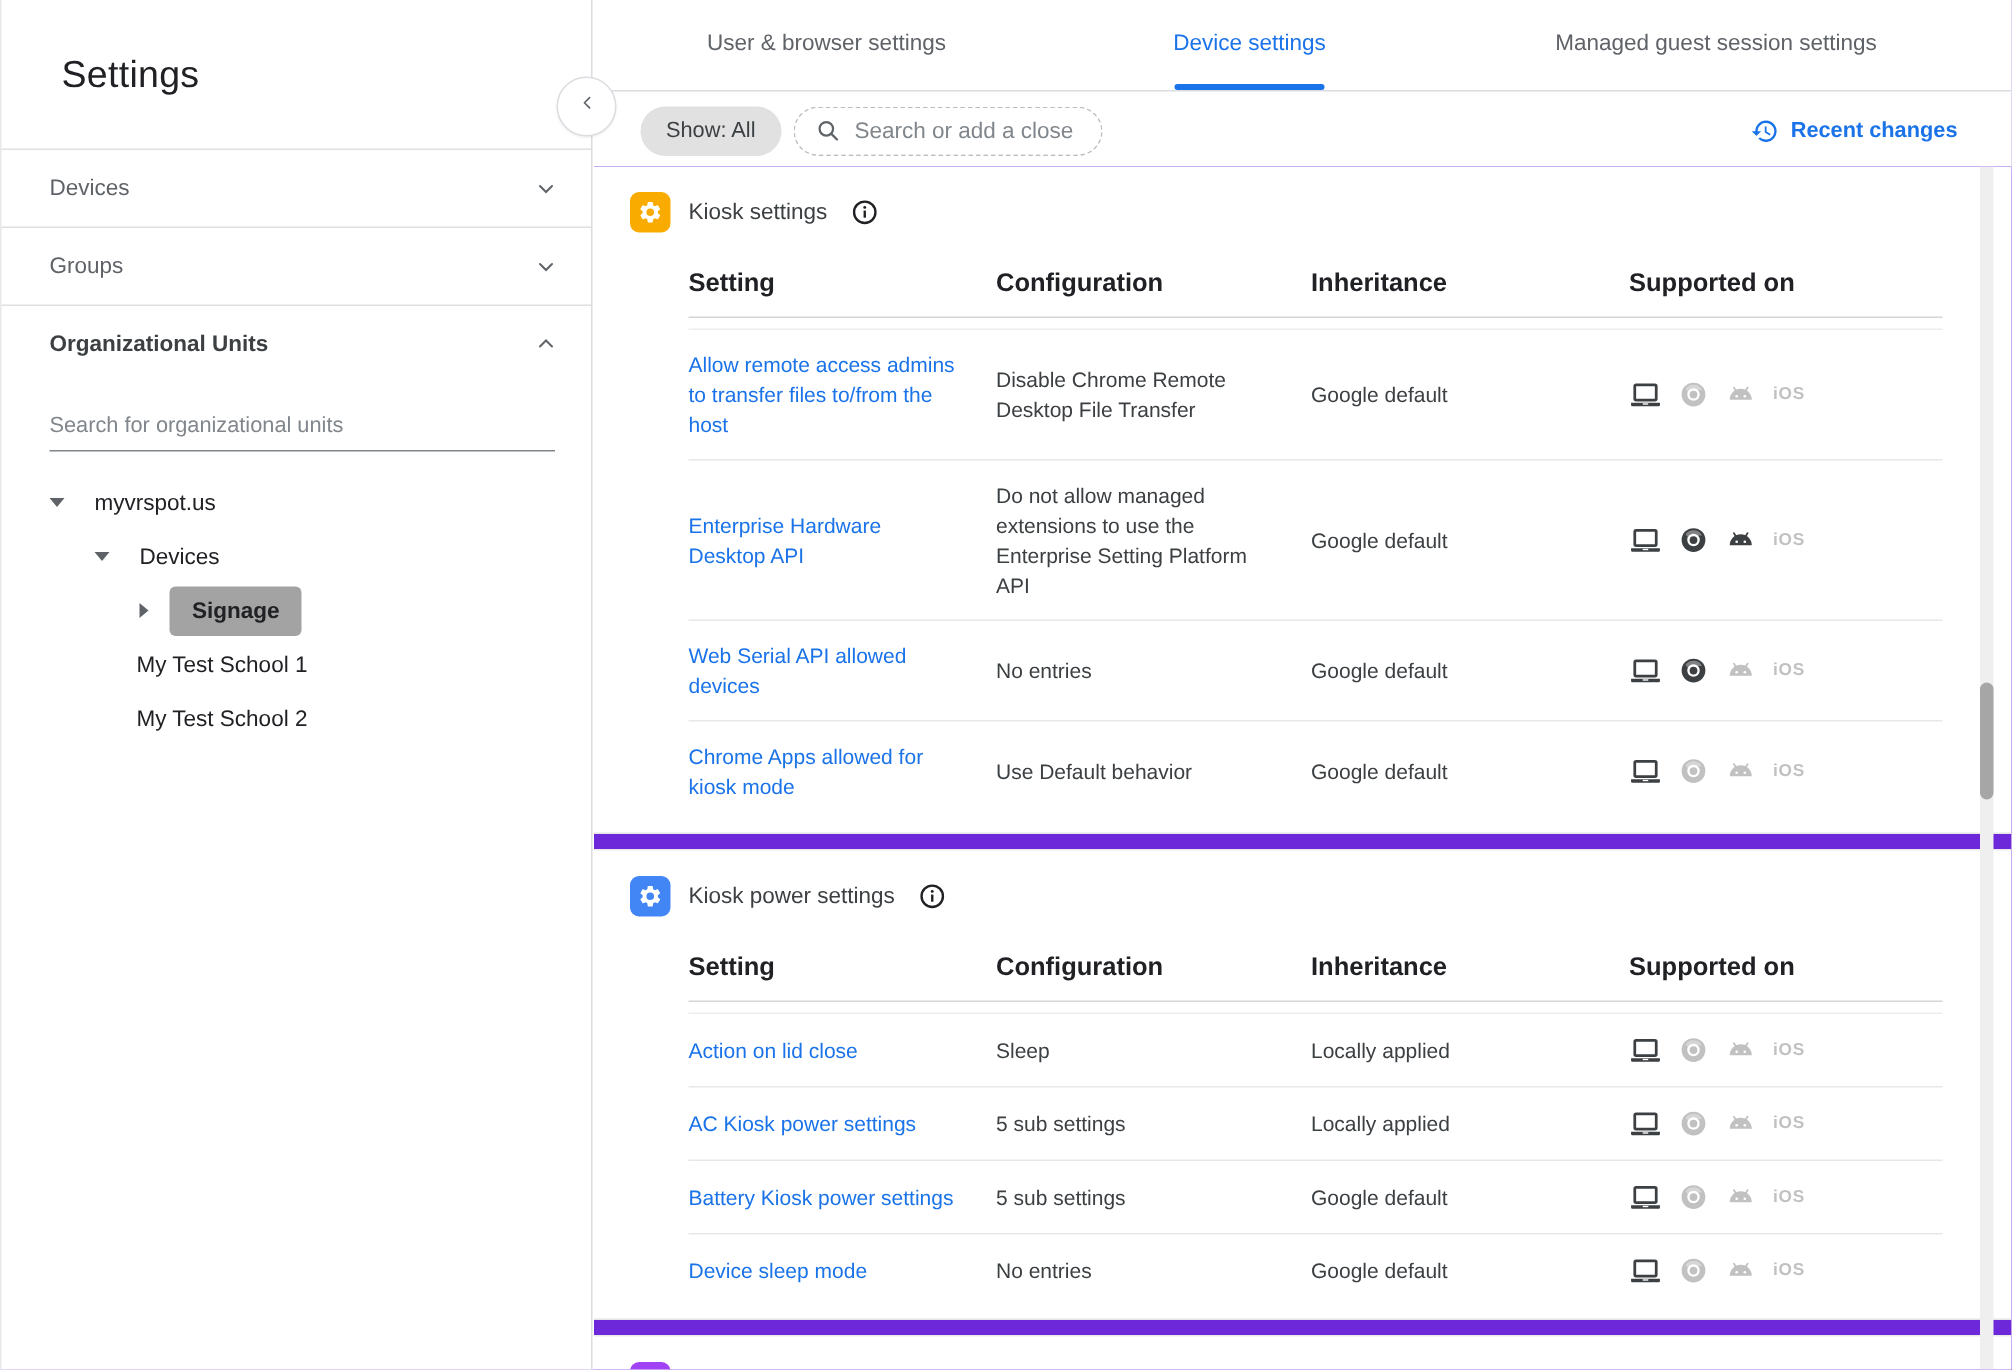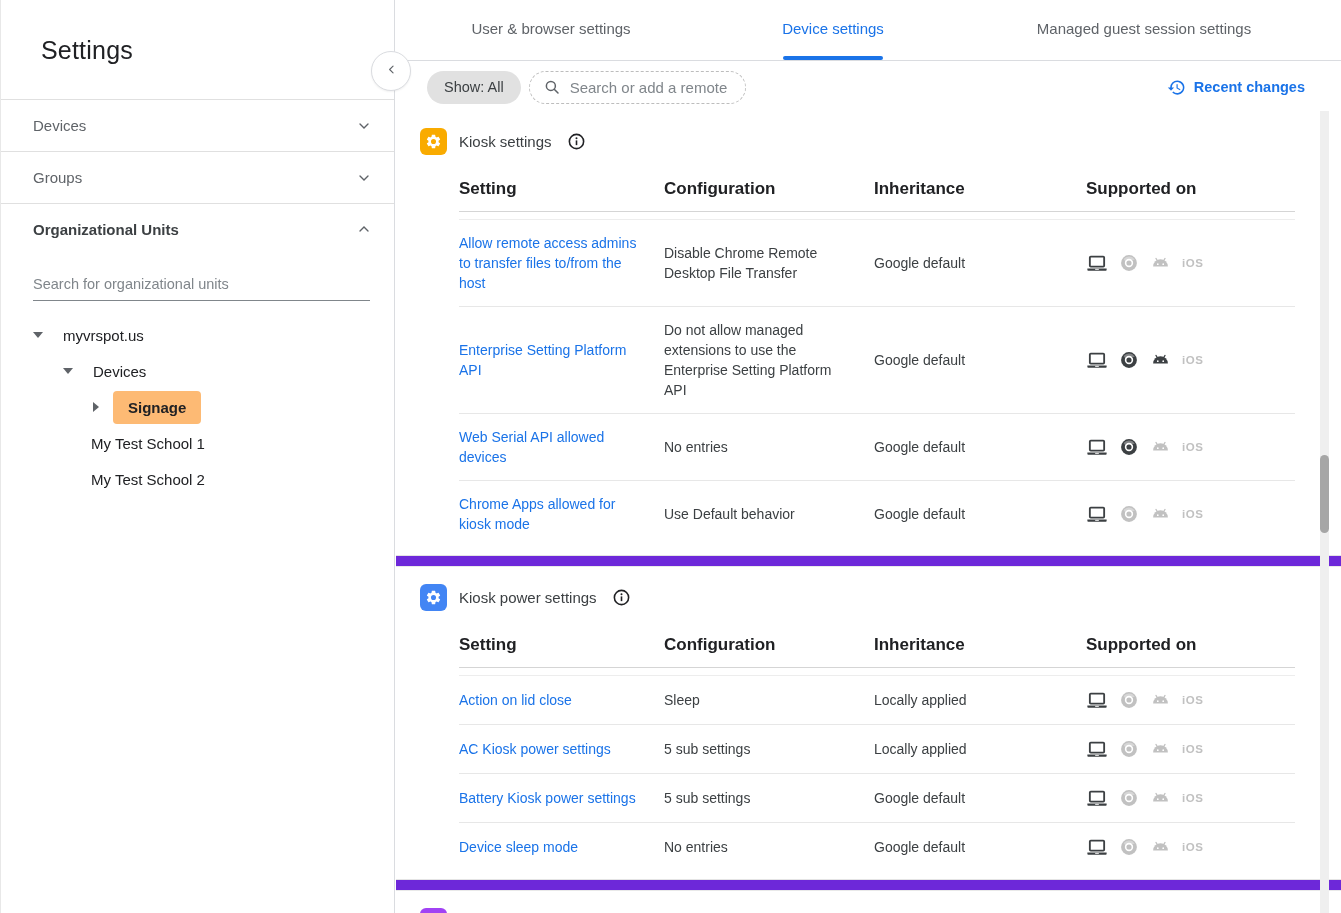--- a/index.html
+++ b/index.html
@@ -22,21 +22,21 @@
                      font-family:inherit; padding:6px 0 8px; color:#202124; }
   .ou-search input::placeholder { color:#80868b; }
   .tree { margin-top:16px; }
   .tree-row { height:36px; display:flex; align-items:center; font-size:15px;
               color:#202124; cursor:pointer; }
   .tri-down { width:0; height:0; border-left:5px solid transparent; border-right:5px solid transparent;
               border-top:6px solid #5f6368; display:inline-block; }
   .tri-right { width:0; height:0; border-top:5px solid transparent; border-bottom:5px solid transparent;
                border-left:6px solid #5f6368; display:inline-block; }
   .arrow-box { width:30px; display:flex; justify-content:flex-start; flex:0 0 auto; }
-  .sel-chip { background:#fdba74; border-radius:4px; padding:8px 15px; font-weight:bold; color:#202124; }
+  .sel-chip { background:#a3a3a3; border-radius:4px; padding:8px 15px; font-weight:bold; color:#202124; }
 
   
   .collapse-btn { position:absolute; left:371px; top:51px; width:40px; height:40px;
                   border-radius:50%; background:#fff; border:1px solid #dadce0; z-index:6;
                   display:flex; align-items:center; justify-content:center; cursor:pointer;
                   box-shadow:0 1px 2px rgba(0,0,0,.06); }
 
   
   .main { position:absolute; left:396px; top:0; right:0; height:100%; }
   .tabbar { position:relative; height:61px; background:#fff; border-bottom:1px solid #dadce0; }
@@ -176,21 +176,21 @@
 
   <div class="filterbar">
     <div class="chip">Show: All</div>
     <div class="search-pill">
       <span style="display:flex">
         <svg viewBox="0 0 24 24" width="18" height="18">
             <circle cx="10.5" cy="10.5" r="6" fill="none" stroke="#5f6368" stroke-width="2"></circle>
             <line x1="15" y1="15" x2="20" y2="20" stroke="#5f6368" stroke-width="2" stroke-linecap="round"></line>
           </svg>
       </span>
-      <span>Search or add a remote</span>
+      <span>Search or add a close</span>
     </div>
     <div class="fspacer"></div>
     <div class="recent">
       <span style="display:flex">
         <svg viewBox="0 0 24 24" width="19" height="19" fill="#1a73e8">
             <path d="M13 3a9 9 0 0 0-9 9H1l3.89 3.89.07.14L9 12H6a7 7 0 1 1 2.05 4.95l-1.42 1.42A9 9 0 1 0 13 3zm-1 5v5l4.28 2.54.72-1.21-3.5-2.08V8H12z"></path>
           </svg>
       </span>
       <span>Recent changes</span>
     </div>
@@ -252,21 +252,21 @@
                     <line x1="17.2" y1="6.2" x2="15.4" y2="9.2" stroke="currentColor" stroke-width="1.4" stroke-linecap="round"></line>
                     <circle cx="8.9" cy="12.8" r="1" fill="#ffffff"></circle>
                     <circle cx="15.1" cy="12.8" r="1" fill="#ffffff"></circle>
                   </svg>
       </span>
       <span class="sup-icon ios-txt off">iOS</span>
     </div>
   </div>
             <div class="tbl-row">
     <div class="col-setting">
-                <a class="setting-link">Enterprise Setting Platform API</a>
+                <a class="setting-link">Enterprise Hardware Desktop API</a>
               </div>
     <div class="col-config cell">Do not allow managed extensions to use the Enterprise Setting Platform API</div>
     <div class="col-inherit cell">Google default</div>
     <div class="col-supported sup">
       <span class="sup-icon on">
         <svg viewBox="0 0 24 24" width="22" height="22">
                     <rect x="4.2" y="5" width="15.6" height="11" rx="1" fill="none" stroke="currentColor" stroke-width="2"></rect>
                     <path d="M1.5 18h21v1.6a.9.9 0 0 1-.9.9H2.4a.9.9 0 0 1-.9-.9V18z" fill="currentColor"></path>
                     <rect x="10" y="18.4" width="4" height="1" fill="#ffffff"></rect>
                   </svg>

